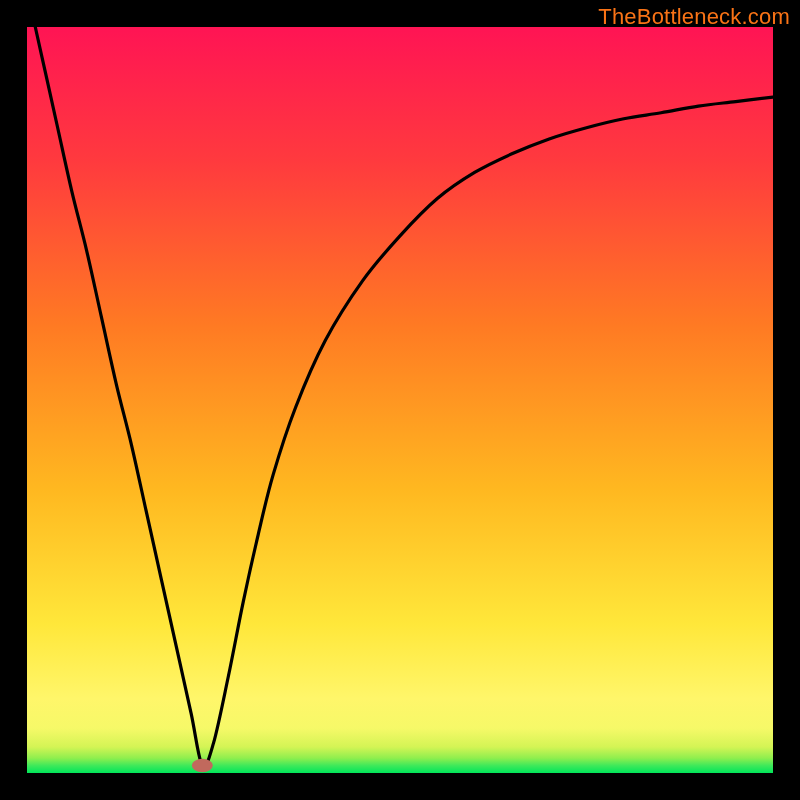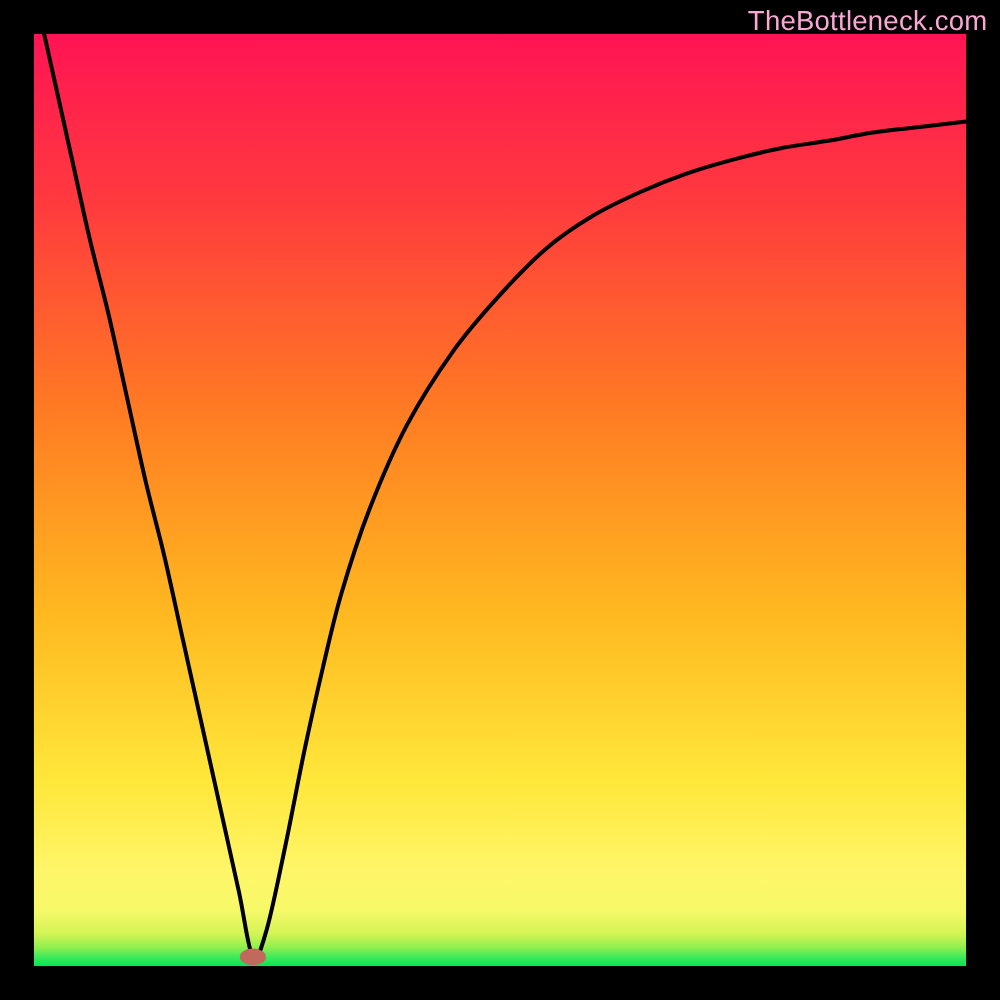--- a/index.html
+++ b/index.html
@@ -23,21 +23,21 @@
     position: absolute;
     left: 0;
     top: 0;
     width: 746px;
     height: 746px;
   }
   .watermark {
     position: absolute;
     top: 4px;
     right: 10px;
-    color: #f9a8d4;
+    color: #f97316;
     font-size: 22px;
     font-weight: 500;
     letter-spacing: 0.2px;
     z-index: 10;
     font-family: Arial, sans-serif;
   }
   svg { display: block; }
 </style>
 </head>
 <body>

